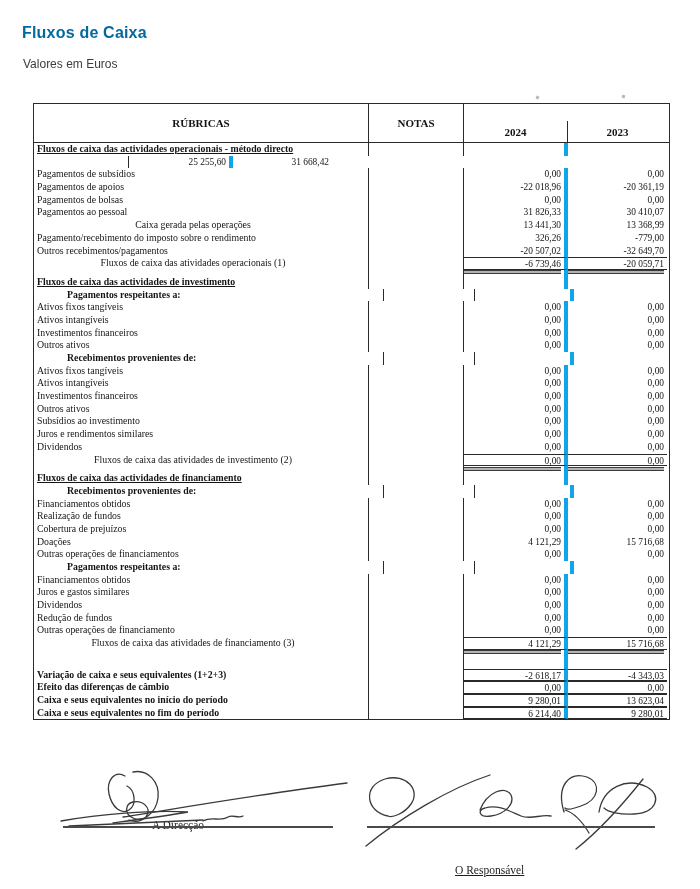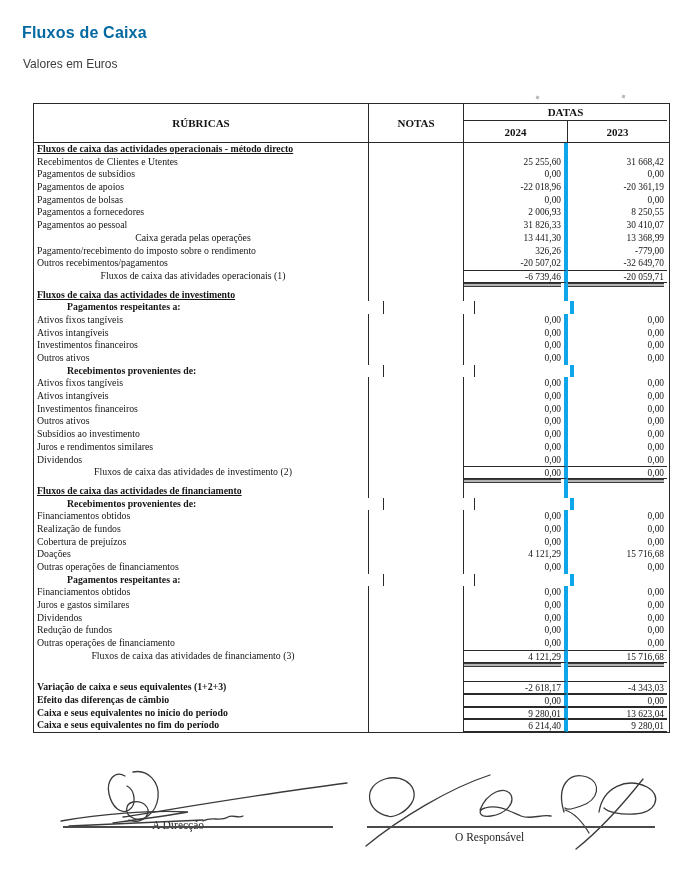--- a/index.html
+++ b/index.html
@@ -69,54 +69,52 @@
     background:#b3b3b3;
   }
 
   
   .sig-label {
     position:absolute; font-size:11.5px; color:#1d1d1d;
     font-family:"Liberation Serif", serif;
     margin-top:46px;
   }
   .sig-label-left  { left:152px; top:773px; }
-  .sig-label-right { left:455px; top:785px; }
+  .sig-label-right { left:455px; top:818px;text-decoration:underline; }
   .sig-line { position:absolute; height:1.6px; background:#4a4a4a; top:826px; }
   .sig-line-left  { left:63px;  width:270px; }
   .sig-line-right { left:367px; width:288px; }
   .sig-svg { position:absolute; }
   .sig-svg-left  { left:55px;  top:764px; }
   .sig-svg-right { left:358px; top:768px; }
 </style>
 </head>
 <body>
 
 <div class="page-title">Fluxos de Caixa</div>
 <div class="page-subtitle">Valores em Euros</div>
 
 <div class="artifact a1"></div>
 <div class="artifact a2"></div>
 
 <div class="cashflow-table">
   <div class="thead">
     <div class="h-rubricas">RÚBRICAS</div>
     <div class="h-notas">NOTAS</div>
-    <div class="h-datas">DATAS</div>
     <div class="h-2024">2024</div>
     <div class="h-2023">2023</div>
   </div>
   <div class="tbody">
       <div class="trow t-section">
         <div class="c-label">Fluxos de caixa das actividades operacionais - método directo</div>
         <div class="c-notas"></div>
         <div class="c-val c-v1"></div>
         <div class="c-val c-v2"></div>
       </div>
       <div class="trow t-item">
-        <div class="c-label">Recebimentos de Clientes e Utentes</div>
         <div class="c-notas"></div>
         <div class="c-val c-v1">25 255,60</div>
         <div class="c-val c-v2">31 668,42</div>
       </div>
       <div class="trow t-item">
         <div class="c-label">Pagamentos de subsídios</div>
         <div class="c-notas"></div>
         <div class="c-val c-v1">0,00</div>
         <div class="c-val c-v2">0,00</div>
       </div>
@@ -124,26 +122,20 @@
         <div class="c-label">Pagamentos de apoios</div>
         <div class="c-notas"></div>
         <div class="c-val c-v1">-22 018,96</div>
         <div class="c-val c-v2">-20 361,19</div>
       </div>
       <div class="trow t-item">
         <div class="c-label">Pagamentos de bolsas</div>
         <div class="c-notas"></div>
         <div class="c-val c-v1">0,00</div>
         <div class="c-val c-v2">0,00</div>
-      </div>
-      <div class="trow t-item">
-        <div class="c-label">Pagamentos a fornecedores</div>
-        <div class="c-notas"></div>
-        <div class="c-val c-v1">2 006,93</div>
-        <div class="c-val c-v2">8 250,55</div>
       </div>
       <div class="trow t-item">
         <div class="c-label">Pagamentos ao pessoal</div>
         <div class="c-notas"></div>
         <div class="c-val c-v1">31 826,33</div>
         <div class="c-val c-v2">30 410,07</div>
       </div>
       <div class="trow t-item-right">
         <div class="c-label">Caixa gerada pelas operações</div>
         <div class="c-notas"></div>

